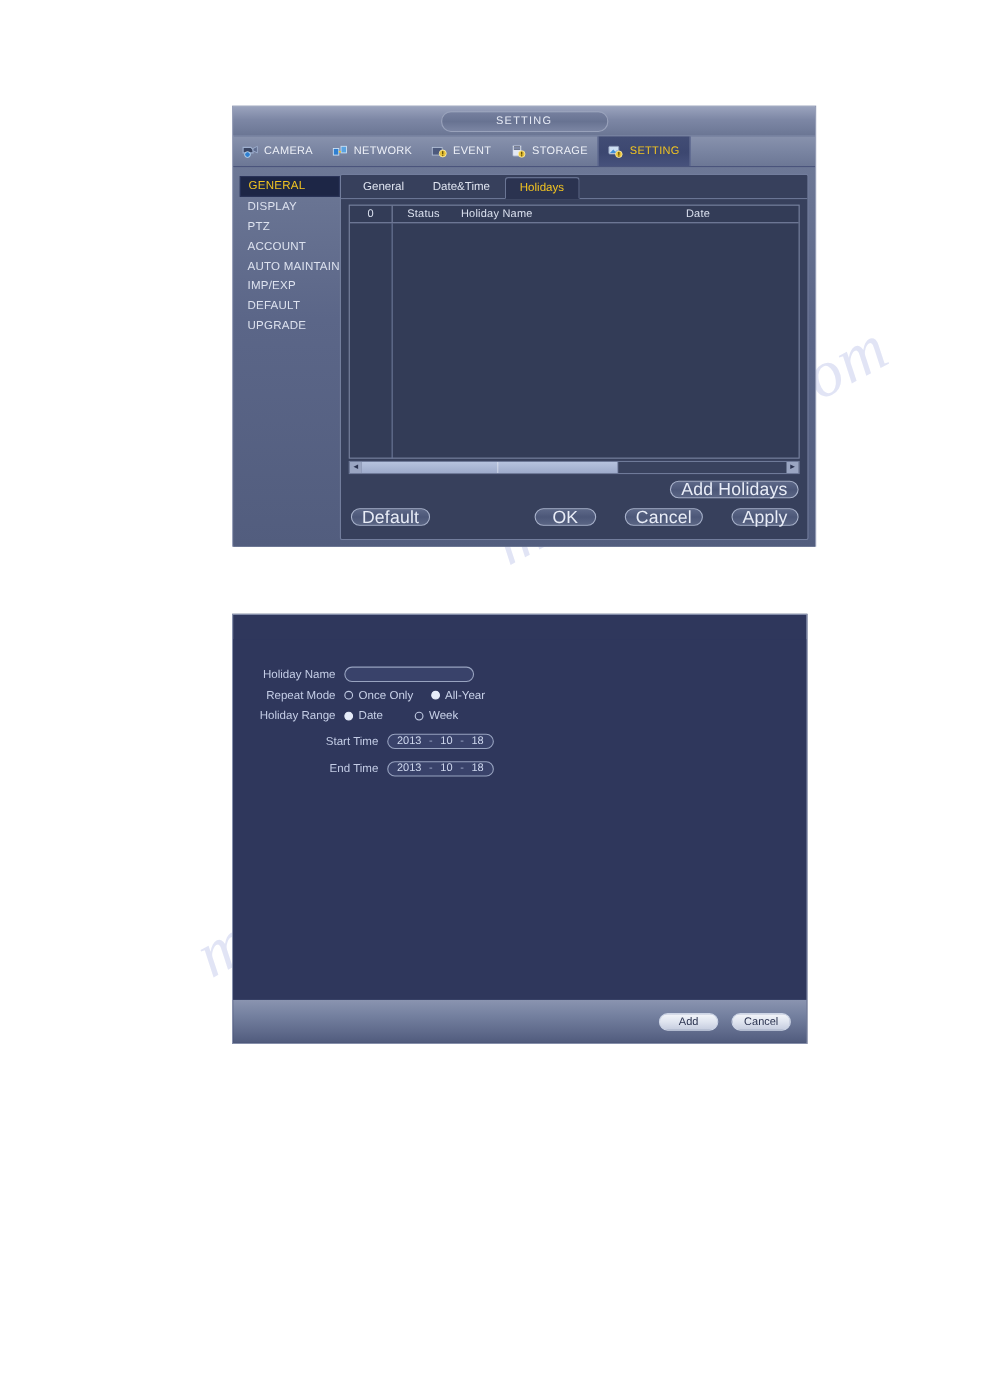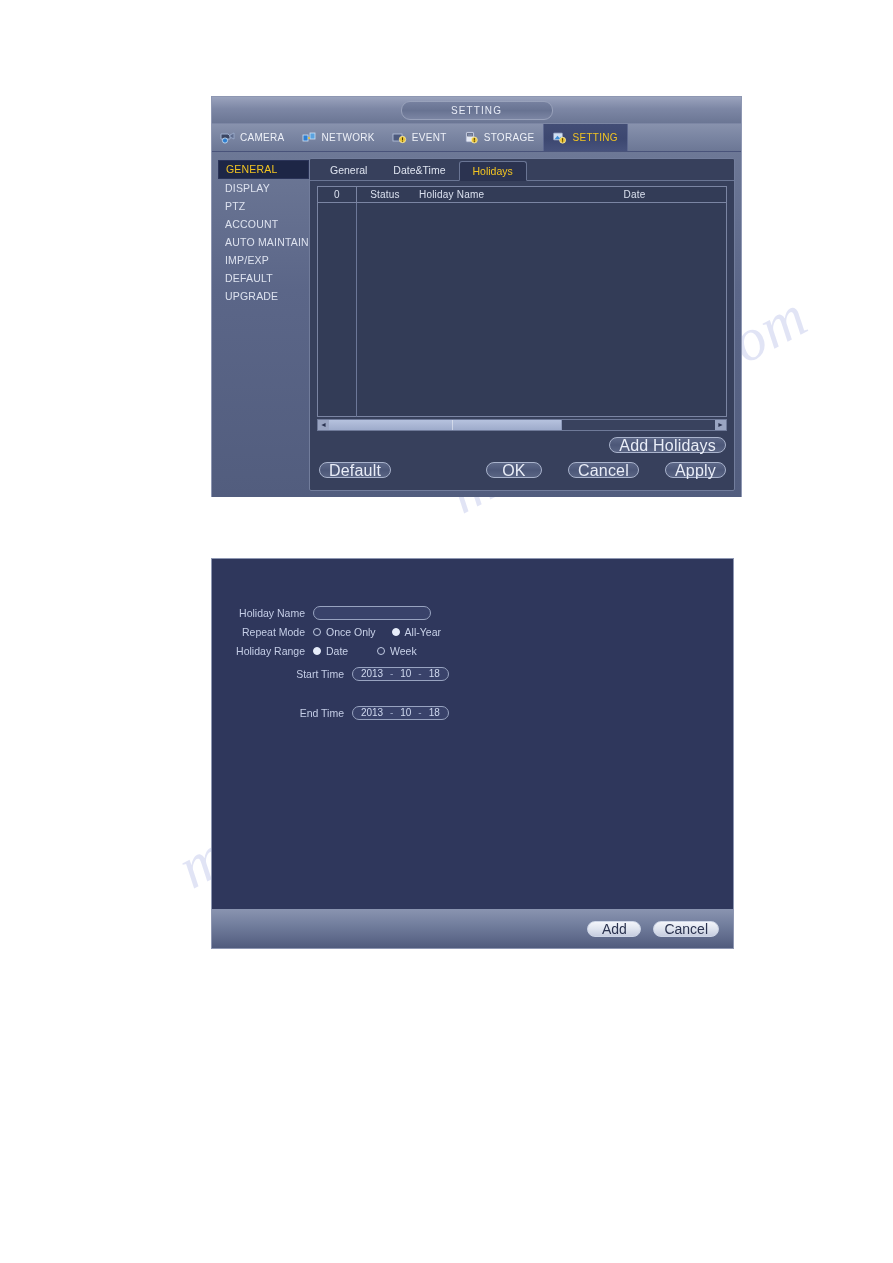--- a/index.html
+++ b/index.html
@@ -374,21 +374,21 @@
   }
   .btn-light {
     height: 16px;
     line-height: 15px;
     min-width: 54px;
     padding: 0 10px;
     border-radius: 8px;
     border: 1px solid #cdd5e6;
     background: linear-gradient(180deg,#f3f5fa 0%, #dfe4ef 50%, #c6cddf 100%);
     color: #2b3350;
-    font-size: 14px;
+    font-size: 10px;
     text-align: center;
     box-sizing: border-box;
   }
 </style>
 </head>
 <body>
 
 <div class="watermark wm1">manualslib.com</div>
 <div class="watermark wm2">manualslib.com</div>
 
@@ -577,21 +577,21 @@
       <div class="lbl" style="width:132px;">Start Time</div>
       <div class="date-pill">
         <span class="num y">2013</span>
         <span class="sep">-</span>
         <span class="num">10</span>
         <span class="sep">-</span>
         <span class="num">18</span>
       </div>
     </div>
 
-    <div class="form-row" style="margin-top:20px;">
+    <div class="form-row" style="margin-top:6px;">
       <div class="lbl" style="width:132px;">End Time</div>
       <div class="date-pill">
         <span class="num y">2013</span>
         <span class="sep">-</span>
         <span class="num">10</span>
         <span class="sep">-</span>
         <span class="num">18</span>
       </div>
     </div>
 

